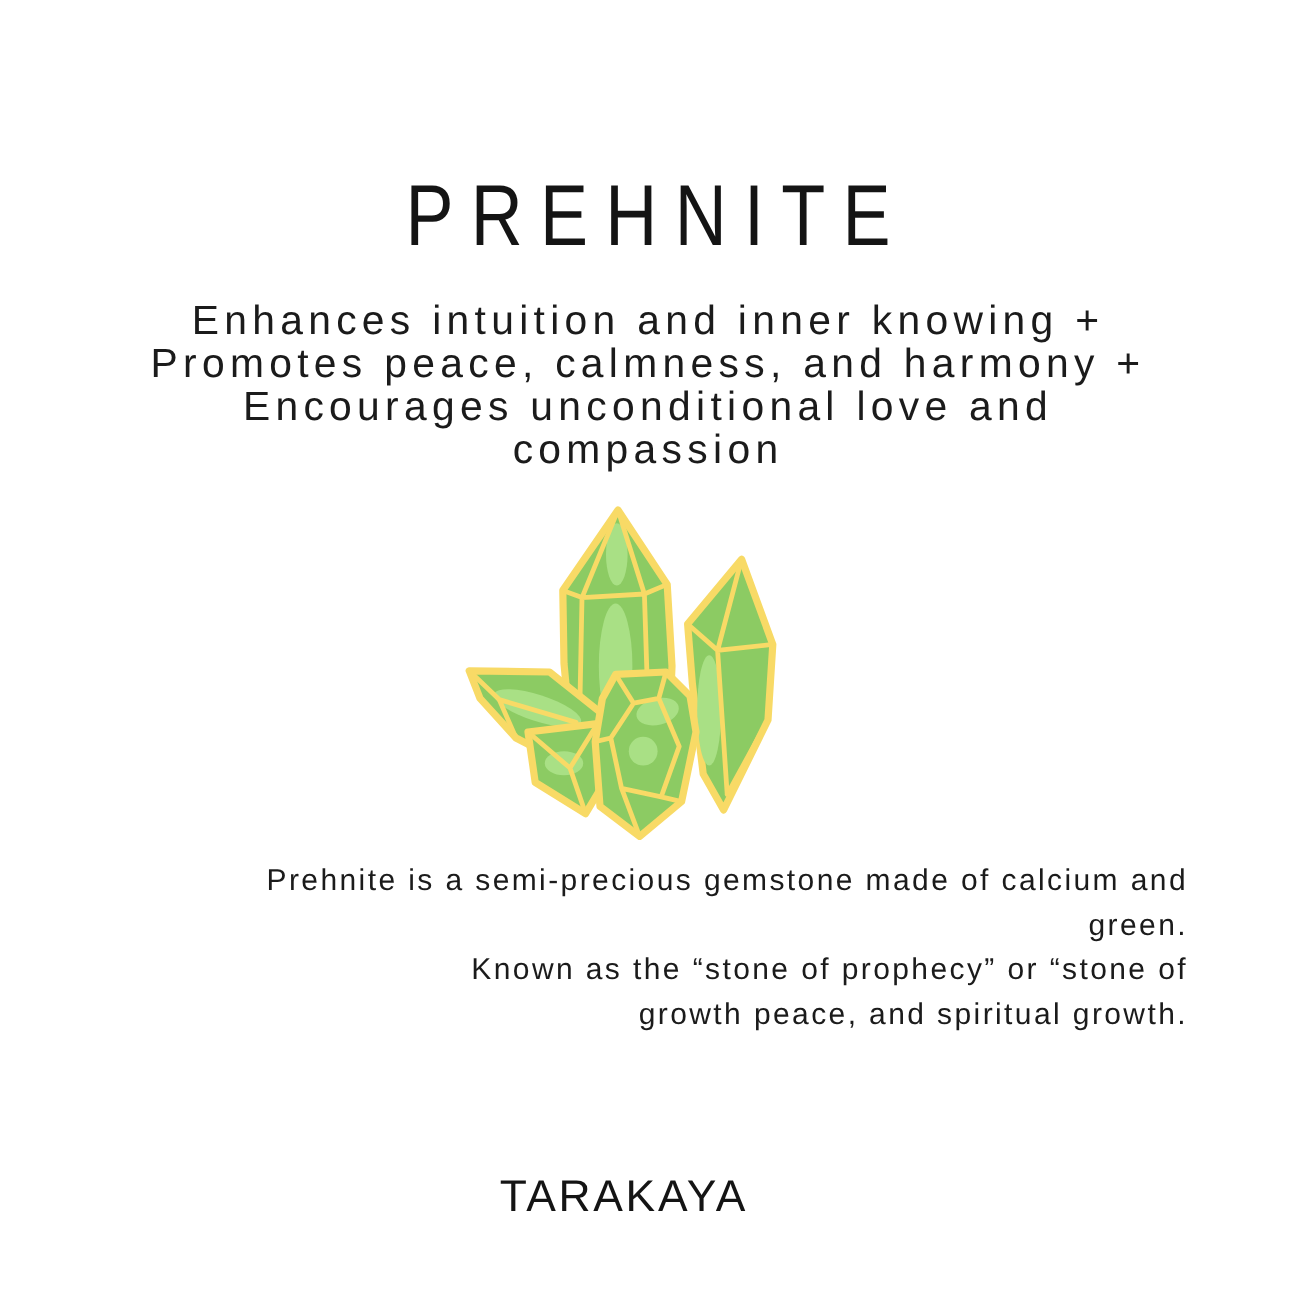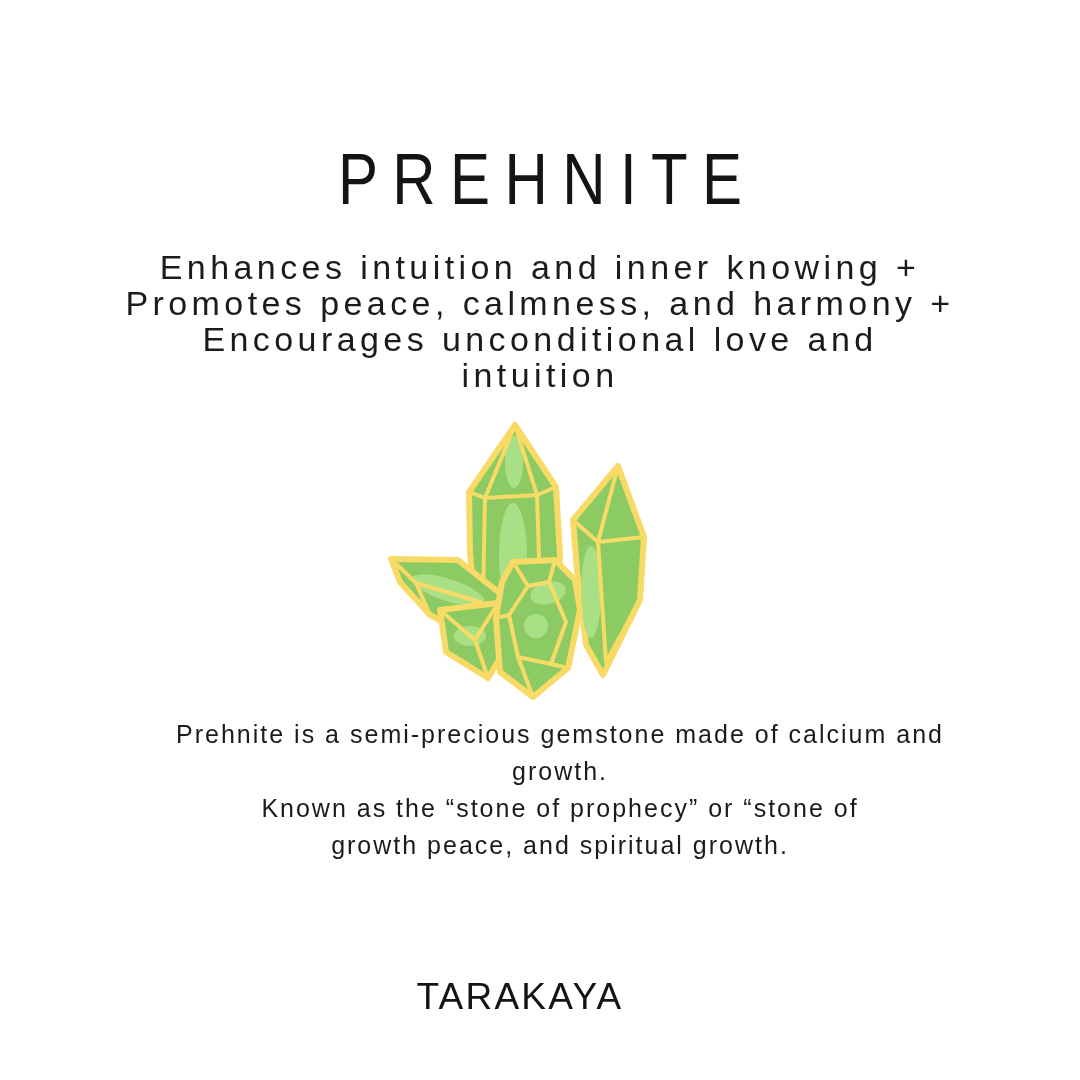--- a/index.html
+++ b/index.html
@@ -74,21 +74,21 @@
   .body-text {
     position: absolute;
     top: 716px;
     left: 130px;
     width: 860px;
     font-size: 25px;
     font-weight: 400;
     letter-spacing: 2px;
     line-height: 37px;
     color: #1b1b1b;
-    text-align: center;
+    text-align: right;
   }
   .body-text div { white-space: nowrap; }
   .brand {
     position: absolute;
     top: 976px;
     left: 0;
     width: 1040px; 
     text-align: center;
     font-size: 37px;
     font-weight: 300;
@@ -102,21 +102,21 @@
 <div id="canvas">
 
   <div class="title-wrap">
     <span class="title">PREHNITE</span>
   </div>
 
   <div class="subtitle">
     <div>Enhances intuition and inner knowing +</div>
     <div>Promotes peace, calmness, and harmony +</div>
     <div>Encourages unconditional love and</div>
-    <div>intuition</div>
+    <div>compassion</div>
   </div>
 
   <svg class="illustration" viewBox="0 0 340 300" aria-hidden="true">
 
     <g>
       <polygon class="c-fill" points="145,15 186,77 190,145 186,240 110,250 100,143 99,82"></polygon>
       <ellipse class="c-light" cx="144" cy="52" rx="9" ry="26"></ellipse>
       <ellipse class="c-light" cx="143" cy="145" rx="14" ry="52"></ellipse>
       <path class="c-line" d="M145,15 L115,88 M145,15 L167,85 M99,82 L115,88 L167,85 L186,77 M115,88 L112,240 M167,85 L172,242"></path>
     </g>
@@ -142,20 +142,20 @@
     <g>
       <polygon class="c-fill" points="143,152 185,150 205,170 210,200 198,258 163,287 130,262 126,208 132,172"></polygon>
       <ellipse class="c-light" cx="178" cy="183" rx="18" ry="11" transform="rotate(-14 178 183)"></ellipse>
       <circle class="c-light" cx="166" cy="216" r="12"></circle>
       <path class="c-line" d="M143,152 L158,176 M185,150 L179,172 M158,176 L179,172 L196,212 L181,254 L148,247 L139,205 L158,176 M148,247 L163,287 M181,254 L198,258 M139,205 L126,208"></path>
     </g>
   </svg>
 
   <div class="body-text">
     <div>Prehnite is a semi-precious gemstone made of calcium and</div>
-    <div>growth.</div>
+    <div>green.</div>
     <div>Known as the “stone of prophecy” or “stone of</div>
     <div>growth peace, and spiritual growth.</div>
   </div>
 
   <div class="brand">TARAKAYA</div>
 
 </div>
 
 </body></html>

